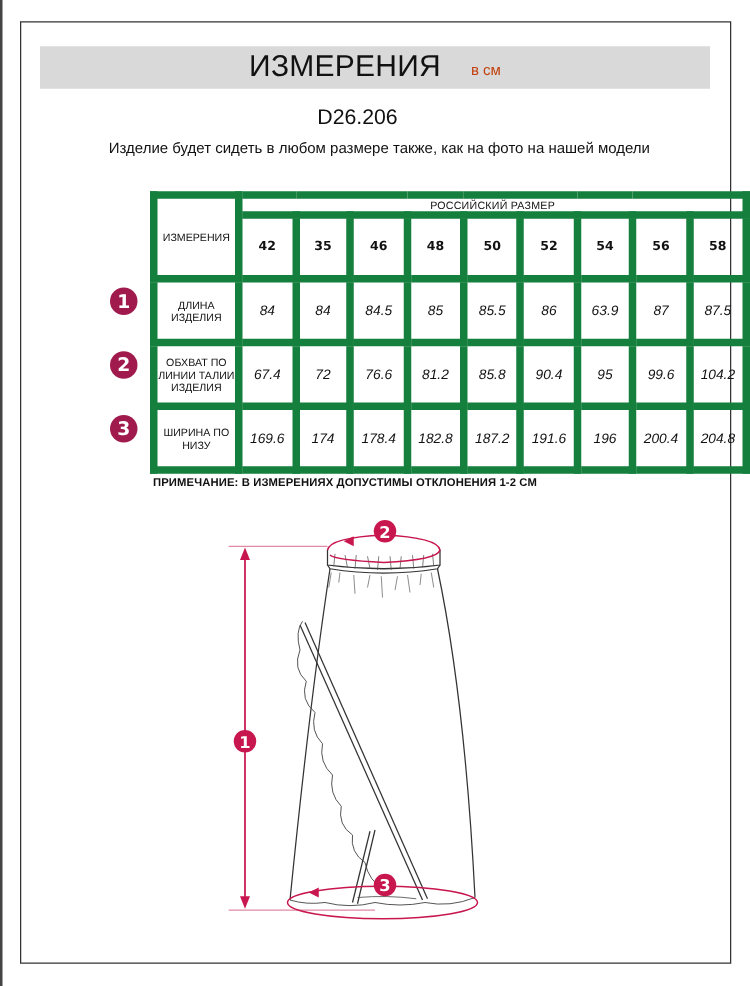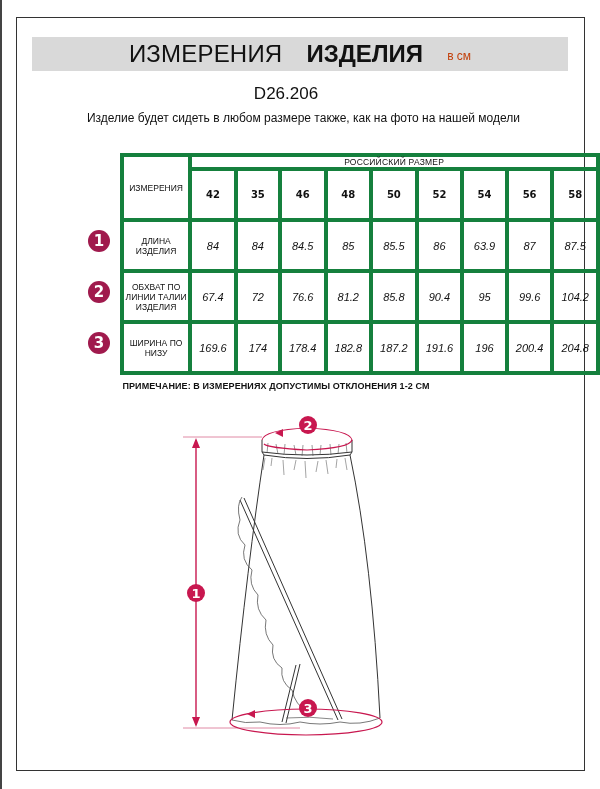--- a/index.html
+++ b/index.html
@@ -29,21 +29,21 @@
   .subtitle {
     position: absolute; left: 80px; width: 440px; top: 111px; text-align: right;
     font-size: 12px; line-height: 15px; color: #111;
   }
 
   table.sizes {
     position: absolute; left: 120px; top: 153px;
     border-collapse: collapse; table-layout: fixed;
   }
   table.sizes td, table.sizes th {
-    border: 4px solid #15803d; text-align: center; vertical-align: middle; padding: 0;
+    border: 6px solid #15803d; text-align: center; vertical-align: middle; padding: 0;
   }
   .h-group { height: 12px; font-size: 8.5px; font-weight: 400; letter-spacing: 0.2px; line-height: 10px; }
   .h-meas { width: 70px; font-size: 8.5px; font-weight: 400; }
   .h-size { width: 48px; height: 51px; font-size: 10px; font-weight: 900; font-family: "DejaVu Sans", sans-serif; }
   .row-label { font-size: 8.5px; line-height: 10px; height: 51px; padding: 0 1px; }
   .cell { font-size: 11px; height: 51px; font-style: italic; }
 
   .badge {
     position: absolute; width: 22px; height: 22px; border-radius: 50%;
     background: #a01a4d; color: #fff; font-weight: 700; font-size: 15px;
@@ -60,21 +60,20 @@
 </style>
 </head>
 <body>
 
 <div class="edge-line"></div>
 
 <div class="frame"></div>
 
 <div class="title-band">
   <span class="t1">ИЗМЕРЕНИЯ</span>
-  <span class="t2">ИЗДЕЛИЯ</span>
   <span class="t3">в см</span>
 </div>
 
 <div class="article">D26.206</div>
 <div class="subtitle">Изделие будет сидеть в любом размере также, как на фото на нашей модели</div>
 
 <table class="sizes">
   <tbody>
       <tr>
     <td class="h-meas" rowspan="2">ИЗМЕРЕНИЯ</td>

